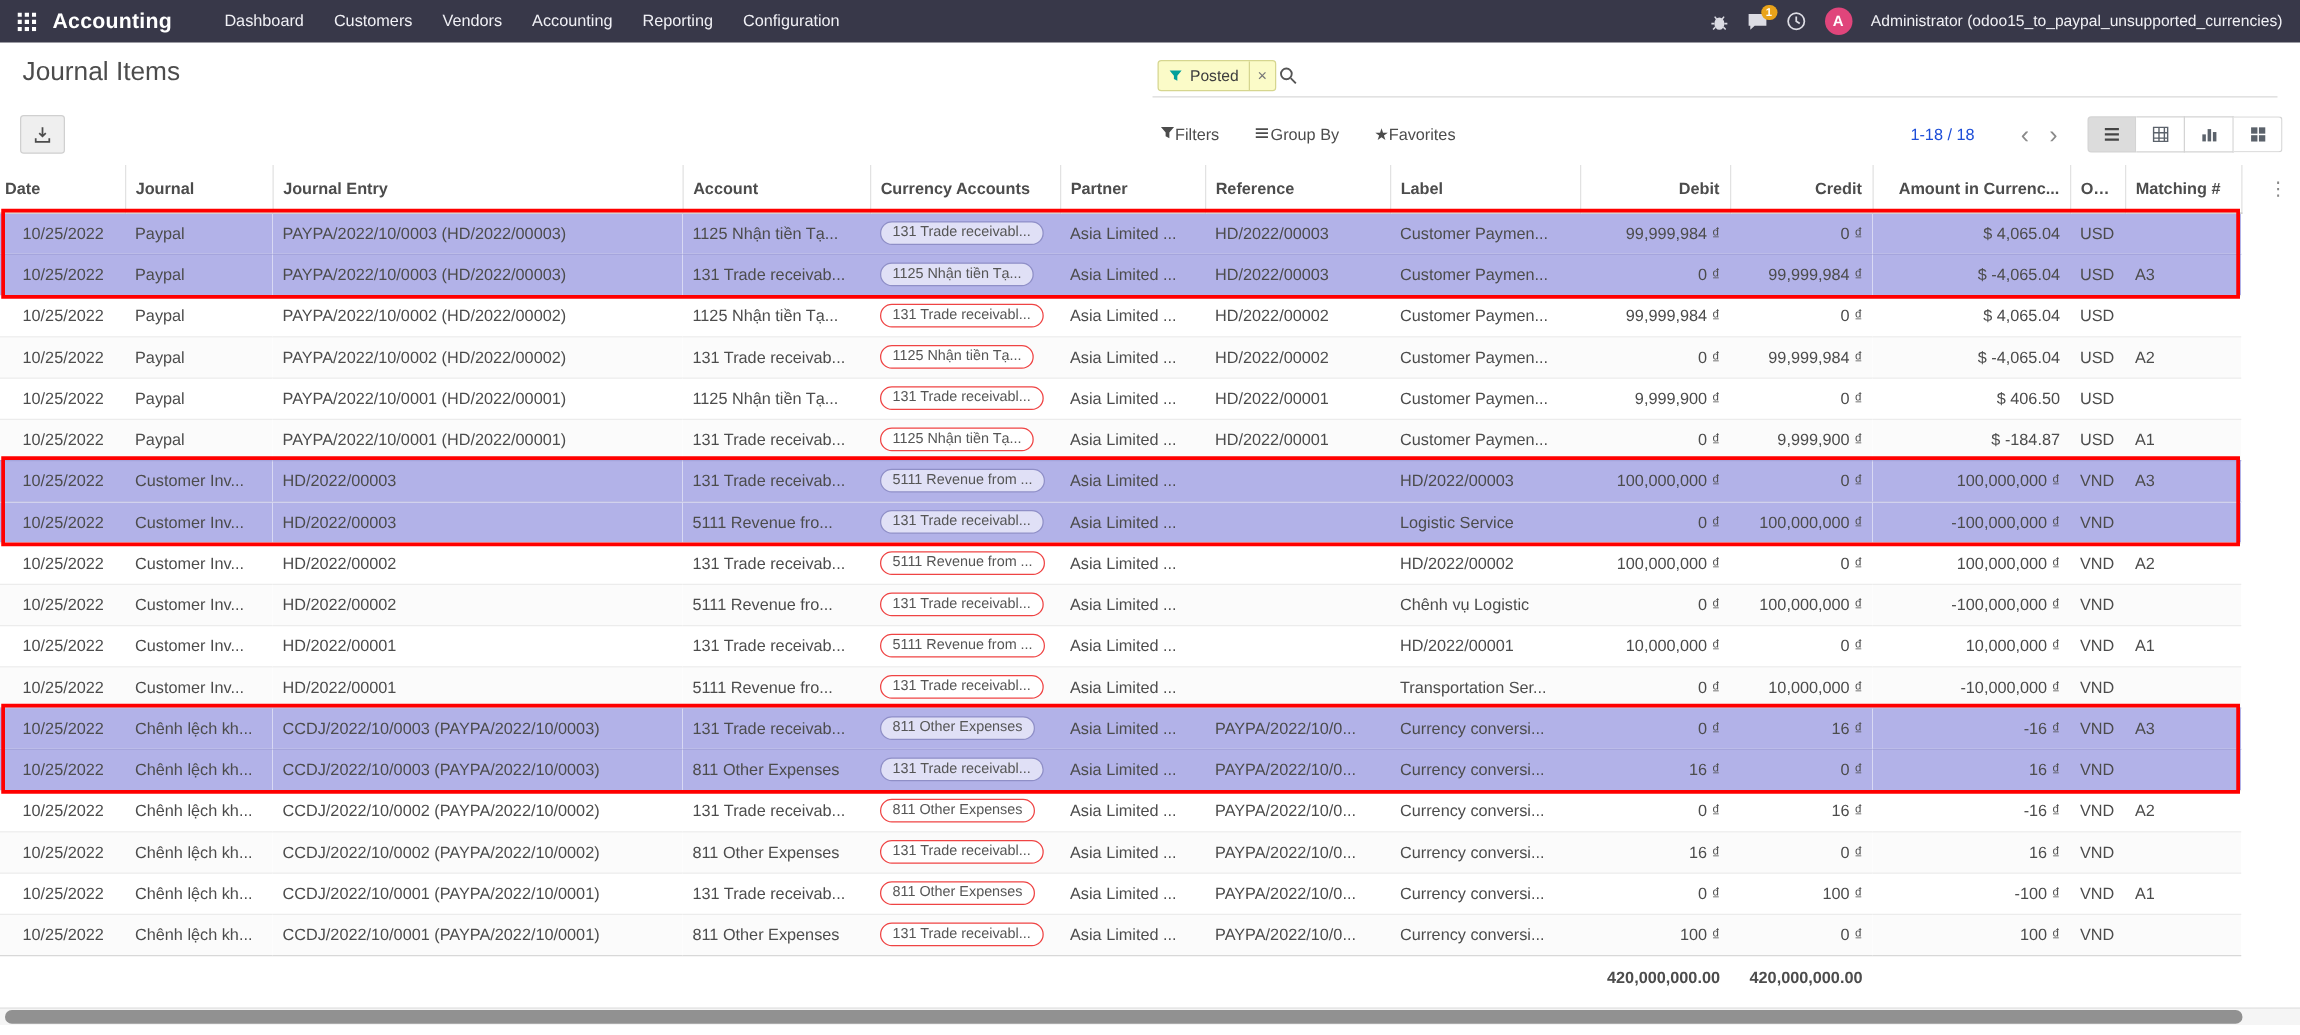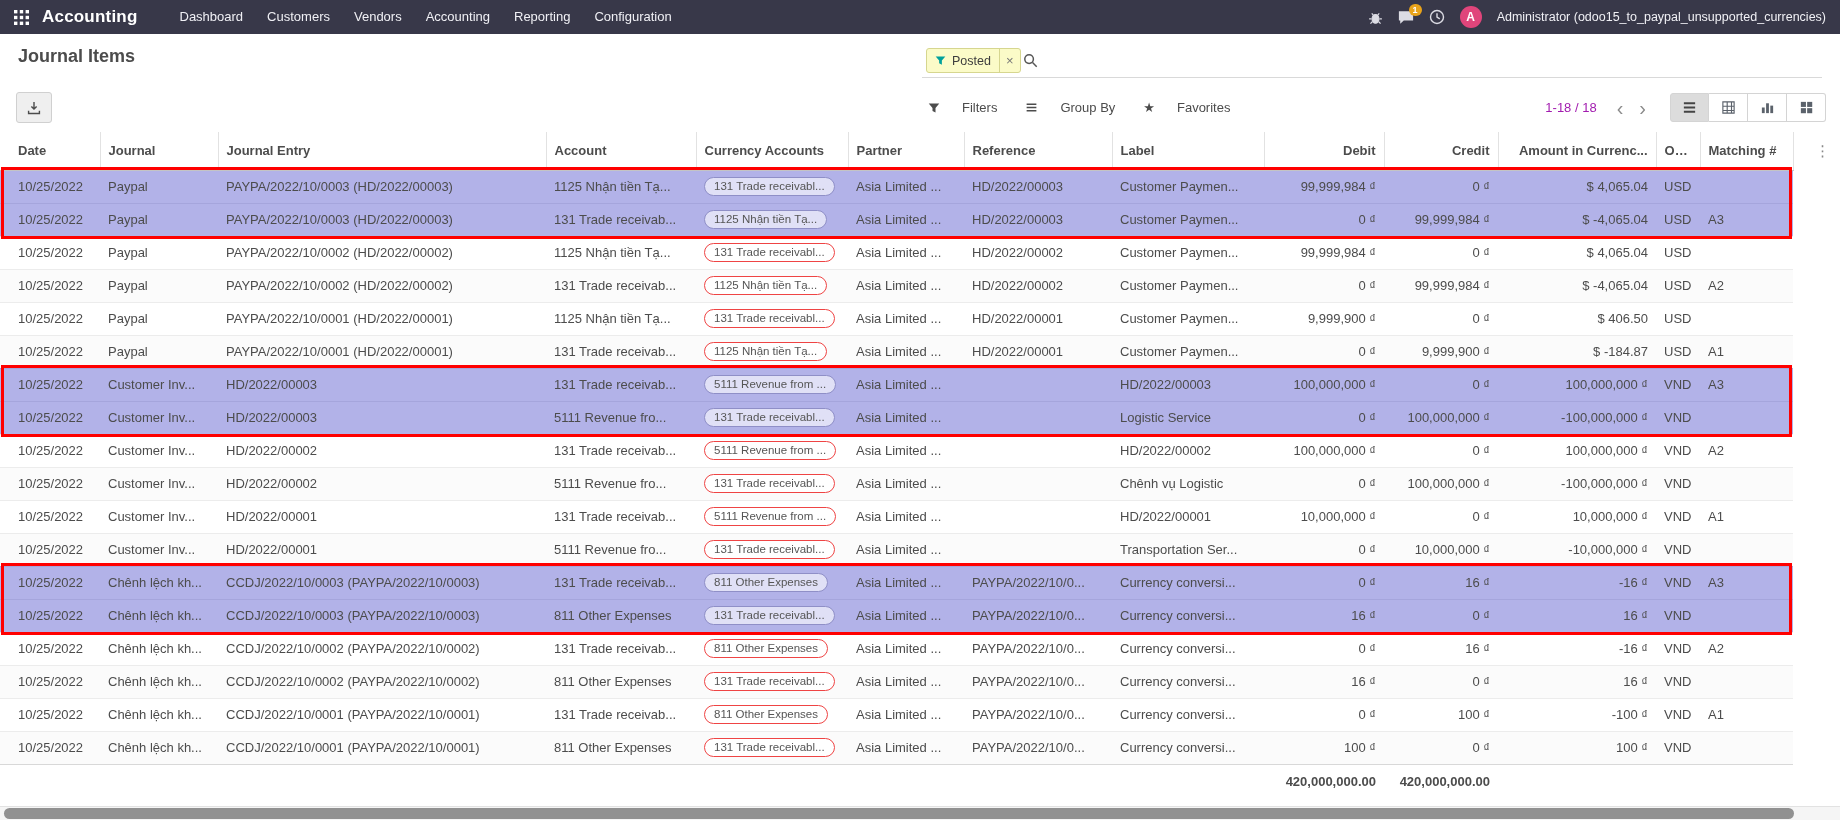--- a/index.html
+++ b/index.html
@@ -23,59 +23,59 @@
   .nav-right { display:flex; align-items:center; gap:15px; }
   .nav-icon-btn { position:relative; background:none; border:none; color:#dcdce4; padding:0; cursor:pointer;
     display:flex; align-items:center; }
   .nav-badge { position:absolute; top:-6px; right:-8px; background:#e9a31a; color:#fff;
     font-size:9px; font-weight:700; border-radius:8px; padding:1px 4px; line-height:10px; }
   .avatar { width:22px; height:22px; border-radius:50%; background:#e0457b; color:#fff;
     font-size:12px; font-weight:700; display:flex; align-items:center; justify-content:center; }
   .user-name { font-size:12.5px; color:#f0f0f5; }
   
   .cp-row1 { position:relative; height:52px; }
-  .page-title { position:absolute; left:18px; top:12px; margin:0; font-size:18px; font-weight:700; color:#4c4c4c; }
+  .page-title { position:absolute; left:18px; top:12px; margin:0; font-size:21px; font-weight:400; color:#4c4c4c; }
   .search-bar {
     position:absolute; right:18px; top:10px; width:900px; height:34px;
     display:flex; align-items:center; gap:2px; padding:0 6px 0 4px;
     border-bottom:1px solid #d9d9d9;
   }
   .facet { display:inline-flex; align-items:stretch; background:#fbfbc8; border:1px solid #d6d68f;
     border-radius:3px; height:25px; overflow:hidden; cursor:pointer; }
   .facet-main { display:flex; align-items:center; gap:6px; padding:0 8px; font-size:12.5px; color:#3d3d3d; }
   .facet-icon { color:#00a09b; display:flex; align-items:center; }
   .facet-x { display:flex; align-items:center; padding:0 6px; border-left:1px solid #d6d68f;
     color:#777; font-size:13px; cursor:pointer; }
   .search-placeholder { flex:1; color:#9b9b9b; font-size:13px; cursor:text; }
   .search-mag { color:#555; display:flex; align-items:center; cursor:pointer; }
   .cp-row2 { position:relative; height:46px; }
   .export-btn { position:absolute; left:16px; top:6px; width:36px; height:31px;
     background:#efefef; border:1px solid #d0d0d0; border-radius:3px; color:#4c4c4c;
     display:flex; align-items:center; justify-content:center; cursor:pointer; }
   .fgf { position:absolute; left:928px; top:6px; height:31px; display:flex; align-items:center; gap:28px; }
   .fgf button { background:none; border:none; font-size:13px; color:#4c4c4c; cursor:pointer;
-    display:flex; align-items:center; gap:22px; font-family:inherit; padding:0; }
+    display:flex; align-items:flex-start; gap:0; font-family:inherit; padding:0; }
   .star { color:#4c4c4c; font-size:13px; }
   .pager-area { position:absolute; right:14px; top:6px; height:31px; display:flex; align-items:center; }
-  .pager-text { font-size:13px; margin-right:12px; color:#a21caf; }
+  .pager-text { font-size:13px; margin-right:29px; color:#1d4ed8; }
   .pager-btn { background:none; border:none; color:#8a8a8a; font-size:20px; line-height:20px;
     padding:0 8px; cursor:pointer; font-family:inherit; }
   .view-switcher { display:flex; margin-left:16px; }
   .vs-btn { width:39px; height:29px; display:flex; align-items:center; justify-content:center;
     background:#fff; border:1px solid #d4d4d4; border-left:none; color:#5b626b; cursor:pointer; }
   .vs-btn:first-child { border-left:1px solid #d4d4d4; border-radius:3px 0 0 3px; }
   .vs-btn:last-child { border-radius:0 3px 3px 0; }
   .vs-btn.active { background:#dcdcdc; color:#444; }
   
   .table-wrap { position:relative; }
   table { border-collapse:collapse; table-layout:fixed; width:1793px; font-size:13px; }
   thead th { height:38px; padding:0 8px; text-align:left; font-weight:700; color:#4c4c4c;
     border-bottom:1px solid #c4c4c4; border-right:1px solid #e2e2e2; background:#fff;
     white-space:nowrap; overflow:hidden; text-overflow:ellipsis; cursor:pointer; }
-  thead th:first-child { padding-left:18px; }
+  thead th:first-child { padding-left:4px; }
   tbody td { height:33px; padding:0 8px; border-top:1px solid #ececec;
     white-space:nowrap; overflow:hidden; text-overflow:ellipsis; }
   tbody tr:first-child td { border-top:none; }
   tbody td:first-child { padding-left:18px; }
   tbody tr:nth-child(even) { background:#fbfbfb; }
   tbody tr.selected, tbody tr.selected:nth-child(even) { background:#b2b2e8; }
   tbody tr.selected td { border-top-color:#a5a5dc; }
   .num { text-align:right; }
   .pill { display:inline-block; max-width:100%; border:1px solid #ef4444; border-radius:10px;
     padding:1px 9px; font-size:11.5px; line-height:15px; color:#555; background:#fff;

